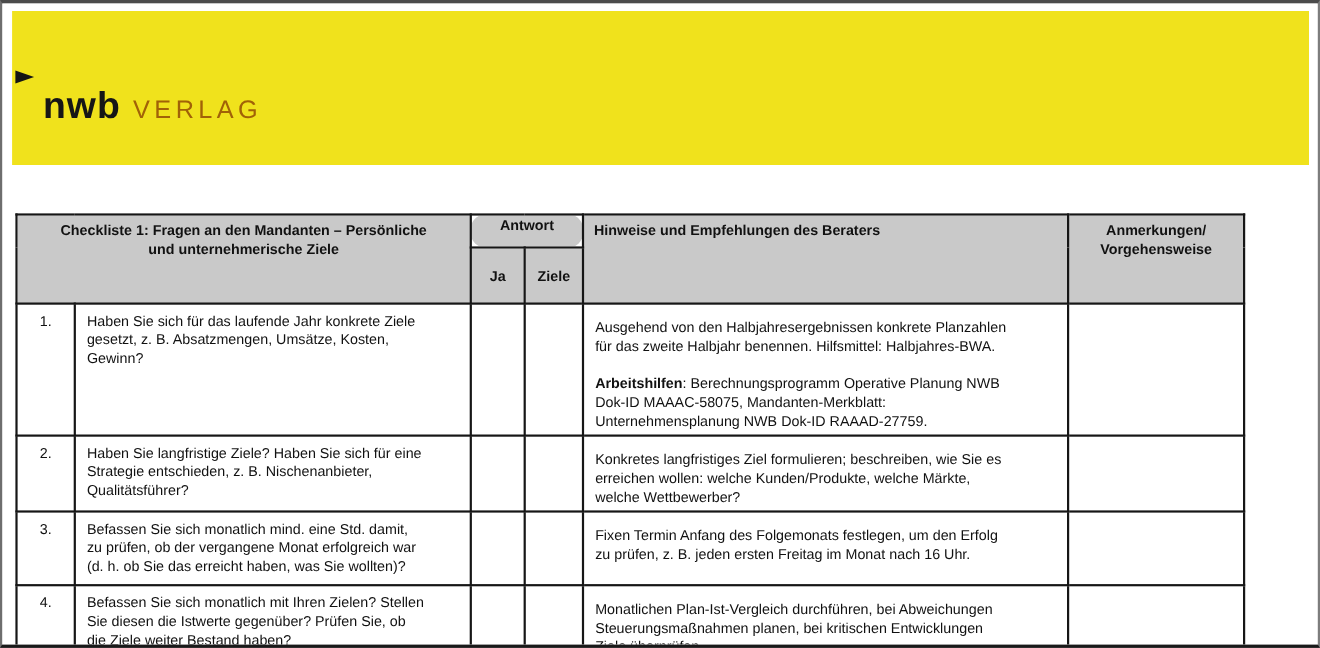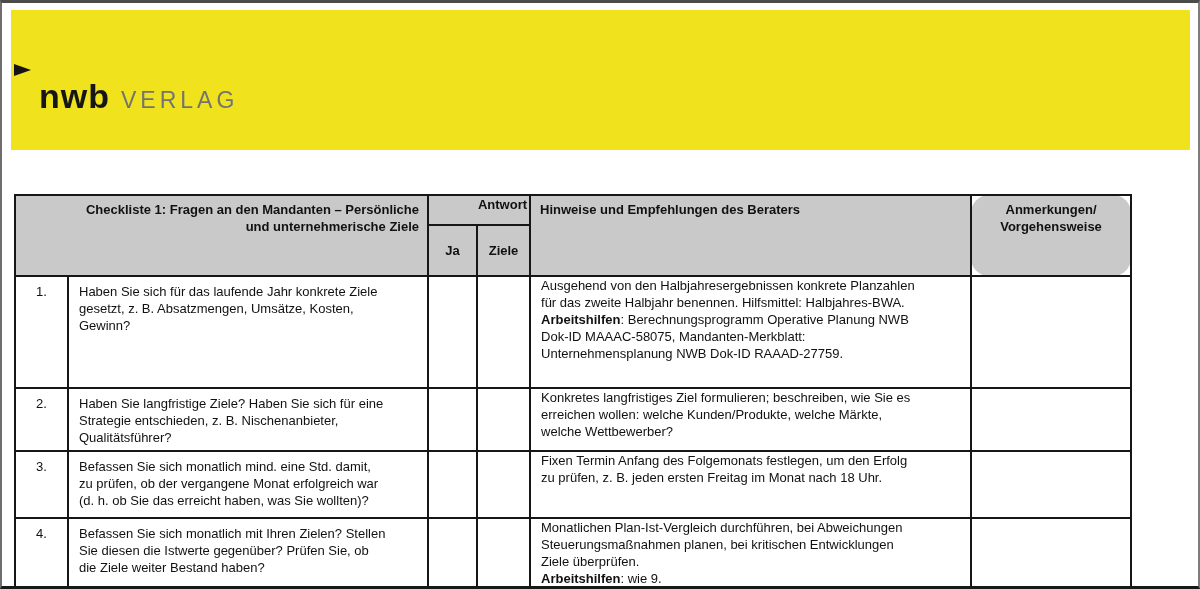--- a/index.html
+++ b/index.html
@@ -12,44 +12,44 @@
   }
   
   .banner{position:absolute;left:9px;top:7px;width:1179px;height:140px;background:var(--banner_color,#F0E21C);}
   .tri{
     position:absolute;left:3px;top:54px;width:0;height:0;
     border-top:6px solid transparent;border-bottom:6px solid transparent;
     border-left:17px solid #141414;
   }
   .logo{position:absolute;left:28px;top:66px;display:flex;align-items:baseline;gap:11px;}
   .nwb{font-size:34px;line-height:41px;font-weight:bold;letter-spacing:1px;color:#161616;}
-  .verlag{font-size:23px;line-height:23px;font-weight:400;letter-spacing:4px;color:#737373;}
+  .verlag{font-size:23px;line-height:23px;font-weight:400;letter-spacing:4px;color:#a16207;}
   
   table.checklist{
     position:absolute;left:12px;top:191px;width:1116px;
     border-collapse:collapse;table-layout:fixed;
     font-size:13px;line-height:17px;
   }
   table.checklist th,table.checklist td{
     border:2px solid var(--border,#161616);
     vertical-align:top;box-sizing:border-box;overflow:hidden;
   }
   table.checklist th{background:var(--header_bg,#C9C9C9);font-weight:bold;}
   tr.hrowA{height:30px;} tr.hrowB{height:30px;}
   tr.r1{height:112px;} tr.r2{height:60px;} tr.r3{height:67px;} tr.r4{height:140px;}
-  th.title{text-align:right;padding:5px 8px 0 8px;white-space:pre-wrap;}
-  th.antwort{text-align:right;vertical-align:middle;padding:0 2px;}
+  th.title{text-align:center;padding:5px 8px 0 8px;white-space:pre-wrap;}
+  th.antwort{text-align:center;vertical-align:middle;padding:0 2px;border-radius:13px;}
   tr.hrowB th{text-align:center;vertical-align:middle;padding:16px 2px;}
   th.hinweise{text-align:left;padding:5px 9px 0 9px;margin-top:32px;}
-  th.anmerk{text-align:center;padding:5px 4px 0 4px;white-space:pre-wrap;border-radius:18px;}
+  th.anmerk{text-align:center;padding:5px 4px 0 4px;white-space:pre-wrap;}
   td.num{text-align:center;padding:6px 2px 0 2px;}
   td.q{padding:6px 8px 4px 10px;white-space:pre-wrap;}
-  td.hint{padding:0 8px 4px 10px;}
+  td.hint{padding:12px 8px 4px 10px;}
   td.hint p{margin:0;white-space:pre-wrap;}
-  td.hint p.p2{margin-top:0;}
+  td.hint p.p2{margin-top:17px;}
 </style>
 </head>
 <body>
 
 <div class="page">
 
   <div class="banner">
     <span class="tri"></span>
     <div class="logo">
       <span class="nwb">nwb</span>
@@ -114,21 +114,21 @@
 
     <tr class="r3">
       <td class="num">3.</td>
       <td class="q">Befassen Sie sich monatlich mind. eine Std. damit,
 zu prüfen, ob der vergangene Monat erfolgreich war
 (d. h. ob Sie das erreicht haben, was Sie wollten)?</td>
       <td class="ans"></td>
       <td class="ans"></td>
       <td class="hint">
         <p>Fixen Termin Anfang des Folgemonats festlegen, um den Erfolg
-zu prüfen, z. B. jeden ersten Freitag im Monat nach 18 Uhr.</p>
+zu prüfen, z. B. jeden ersten Freitag im Monat nach 16 Uhr.</p>
       </td>
       <td class="note"></td>
     </tr>
 
     <tr class="r4">
       <td class="num">4.</td>
       <td class="q">Befassen Sie sich monatlich mit Ihren Zielen? Stellen
 Sie diesen die Istwerte gegenüber? Prüfen Sie, ob
 die Ziele weiter Bestand haben?</td>
       <td class="ans"></td>

